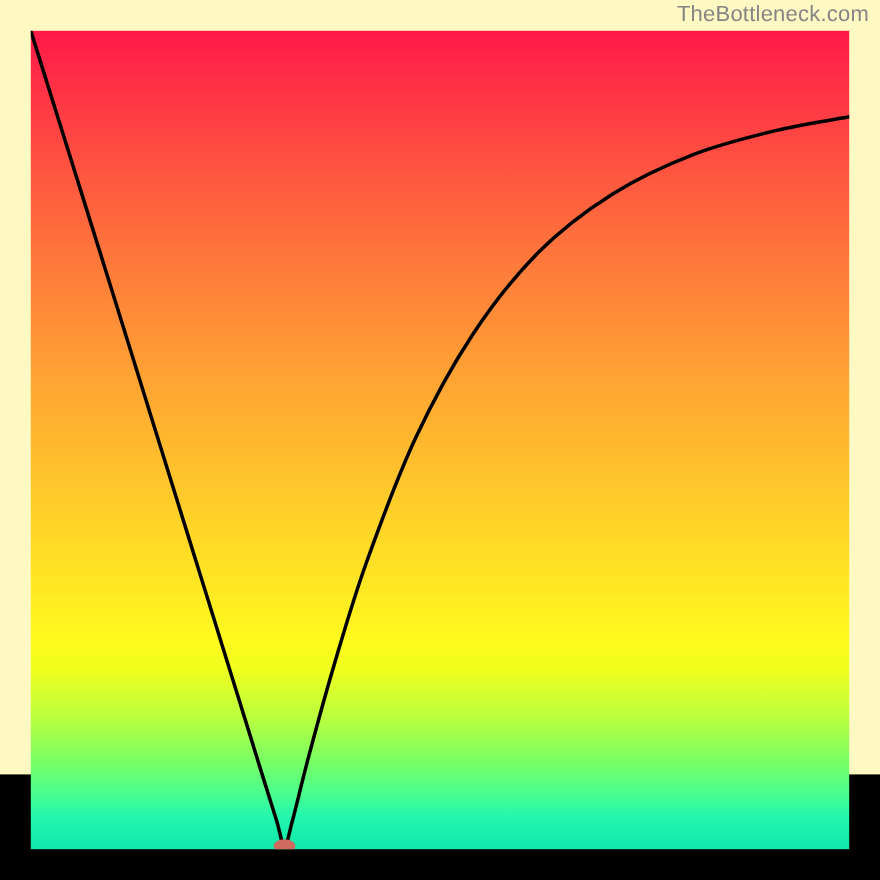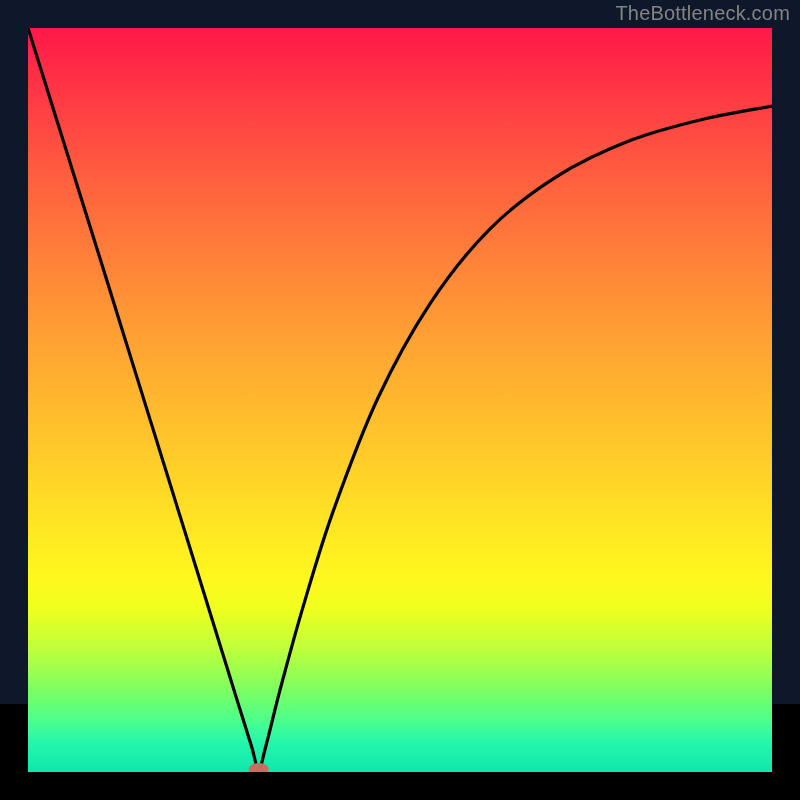--- a/index.html
+++ b/index.html
@@ -8,21 +8,21 @@
     width: 800px;
     height: 800px;
     overflow: hidden;
     background: #000;
     font-family: Arial, Helvetica, sans-serif;
   }
   .frame {
     position: relative;
     width: 800px;
     height: 704px;
-    background: #0f172a;
+    background: #fef9c3;
   }
   .plot-area {
     position: absolute;
     left: 28px;
     top: 28px;
     width: 744px;
     height: 744px;
     
     background: linear-gradient(to bottom,
       #ff1949 0%,

